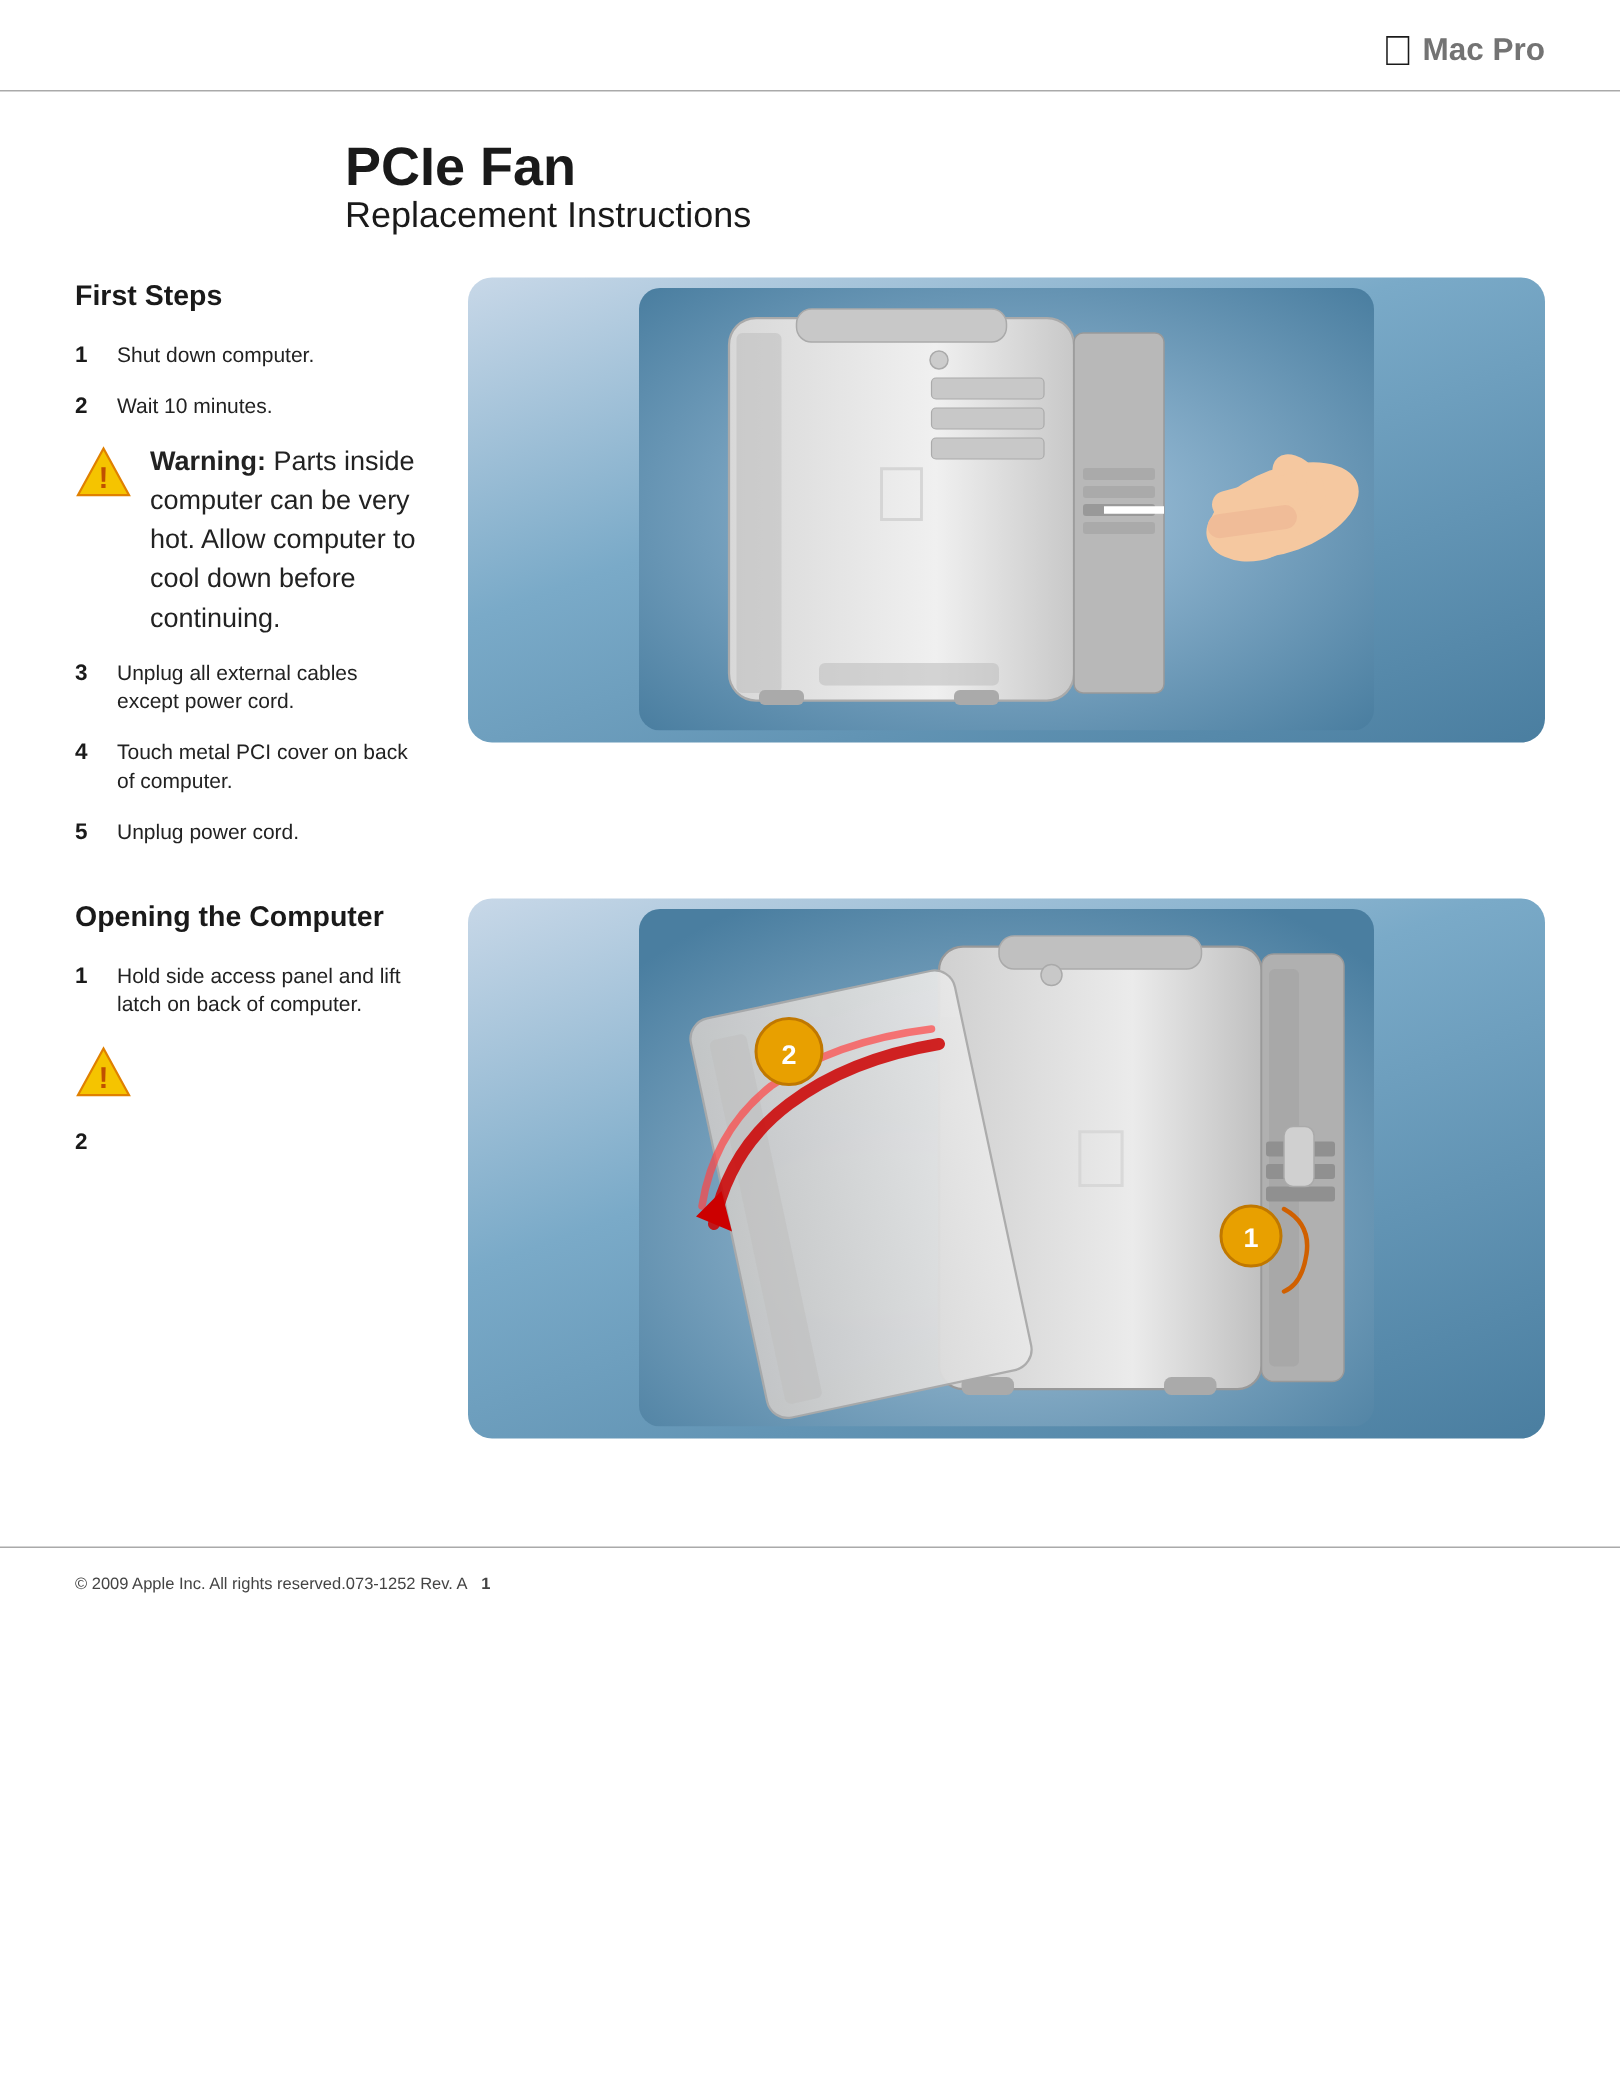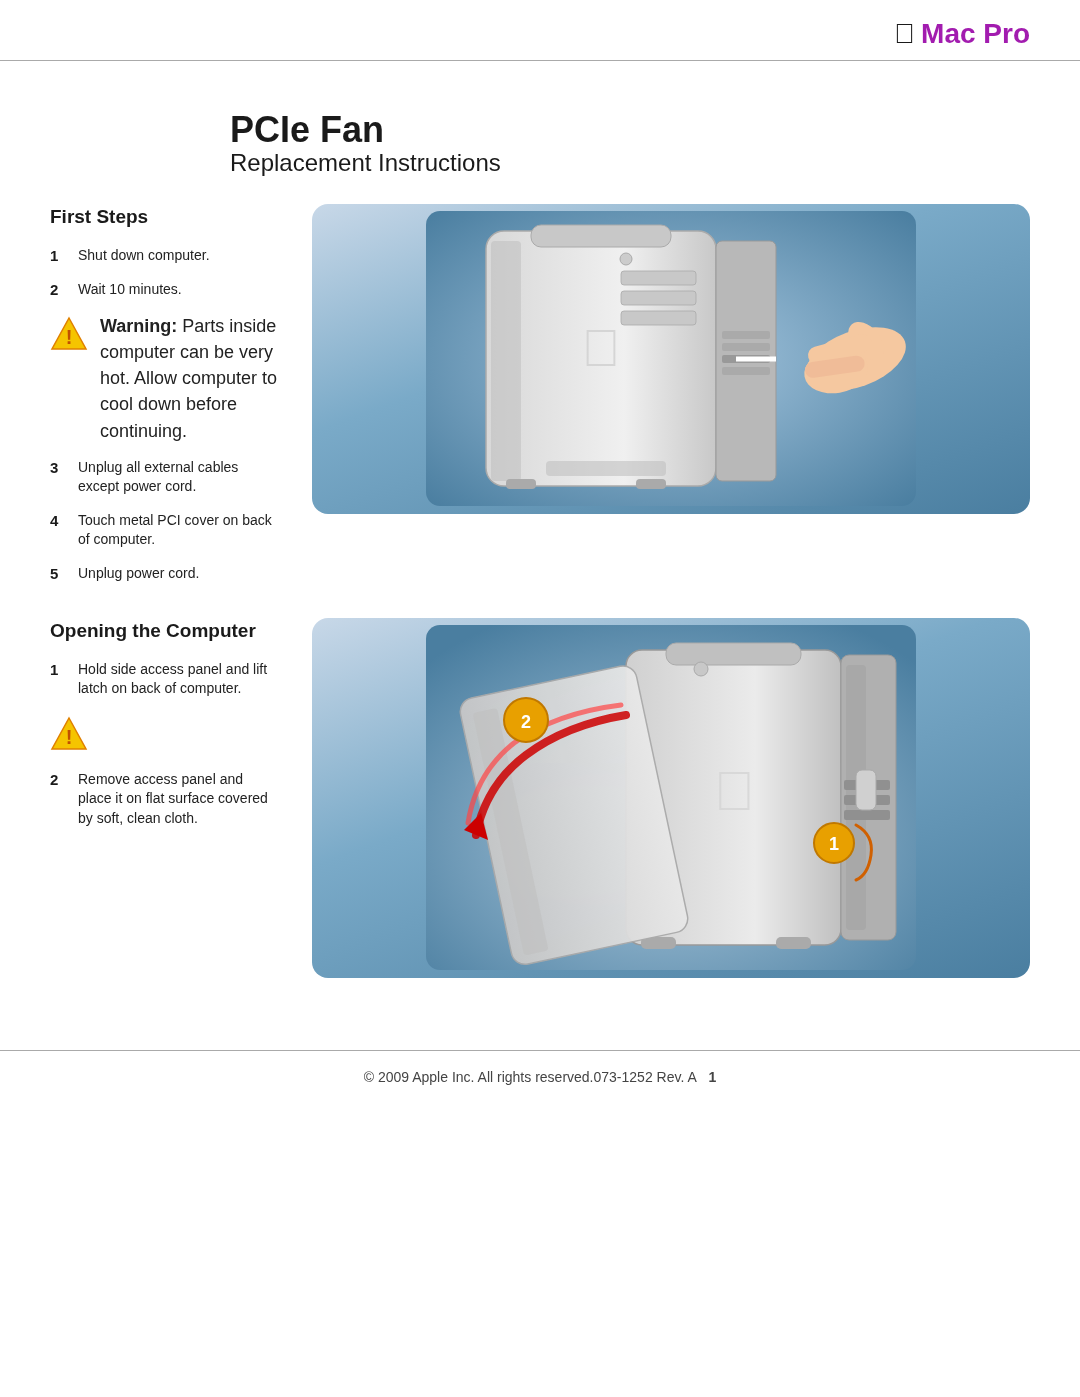--- a/index.html
+++ b/index.html
@@ -14,39 +14,38 @@
 
     
     .header {
       display: flex;
       justify-content: flex-end;
       align-items: center;
       padding: 18px 50px 10px 50px;
       border-bottom: 1px solid #aaa;
     }
     .header-title {
-      font-size: 28px;
-      font-weight: bold;
-      color: #a21caf;
+      font-size: 21px;
+      font-weight: bold;
+      color: #737373;
     }
     .apple-logo {
       font-size: 28px;
       margin-right: 6px;
     }
 
     
     .main {
       padding: 30px 50px 30px 50px;
     }
 
     
     .doc-title {
       margin-bottom: 28px;
       margin-left: 180px;
-      margin-top: 19px;
     }
     .doc-title h1 {
       font-size: 36px;
       font-weight: bold;
       line-height: 1.1;
     }
     .doc-title h2 {
       font-size: 24px;
       font-weight: normal;
       line-height: 1.1;
@@ -127,26 +126,26 @@
       width: 100%;
     }
     .illustration-2 {
       height: 360px;
       width: 100%;
     }
 
     
     .footer {
       display: flex;
-      justify-content: center;
+      justify-content: flex-start;
       align-items: center;
       padding: 18px 50px;
       border-top: 1px solid #aaa;
       margin-top: 20px;
-      font-size: 14px;
+      font-size: 11px;
       color: #444;
     }
 
     .section-block {
       display: flex;
       gap: 12px;
       margin-bottom: 0px;
     }
 
     .section-left {
@@ -297,21 +296,20 @@
         <div class="warning-icon">
           <svg width="38" height="38" viewBox="0 0 38 38">
             <polygon points="19,3 36,34 2,34" fill="#f5c400" stroke="#e08000" stroke-width="1.5"></polygon>
             <text x="19" y="29" text-anchor="middle" font-size="20" font-weight="bold" fill="#c05000">!</text>
           </svg>
         </div>
       </div>
 
       <div class="step">
         <span class="step-num">2</span>
-        <span class="step-text">Remove access panel and place it on flat surface covered by soft, clean cloth.</span>
       </div>
     </div>
 
     <div class="section-right">
 
       <div class="illustration illustration-2">
         <svg width="490" height="345" viewBox="0 0 490 345" xmlns="http://www.w3.org/2000/svg">
           <defs>
             <radialGradient id="bg2" cx="50%" cy="60%" r="70%">
               <stop offset="0%" stop-color="#b0cce0"></stop>

